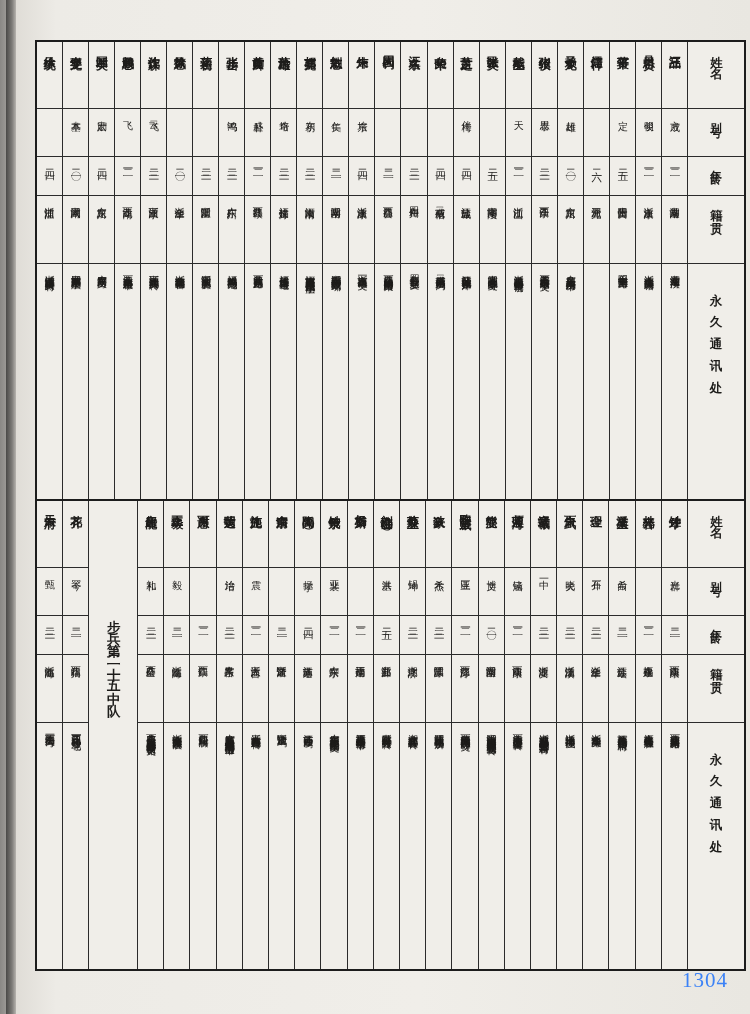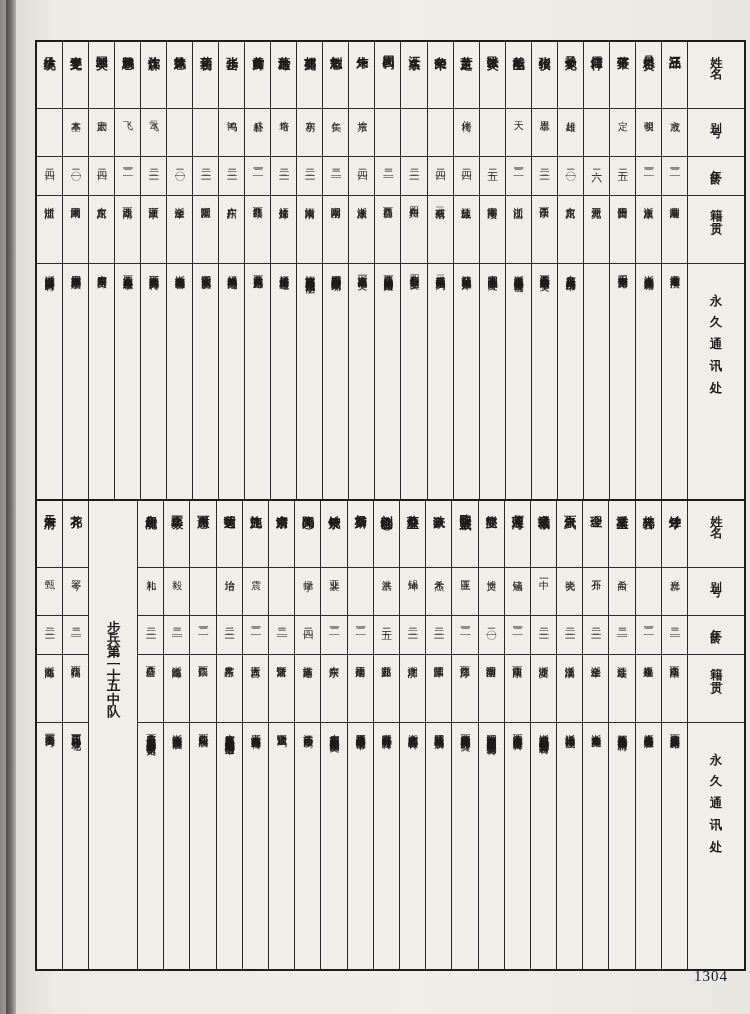--- a/index.html
+++ b/index.html
@@ -51,21 +51,21 @@
   .hdr .vtext{font-weight:bold;}
   .hdr-name   {letter-spacing:11px;font-size:12.5px;}
   .hdr-alias  {letter-spacing:5px;font-size:11.5px;}
   .hdr-age    {letter-spacing:3px;font-size:11.5px;}
   .hdr-native {letter-spacing:13px;font-size:12.5px;}
   .hdr-address{letter-spacing:22px;font-size:12.5px;padding-top:16px;}
   .unit-cell{flex:1 1 auto;border-bottom:none;padding-top:108px;}
   .unit-text{font-size:13.5px;font-weight:bold;letter-spacing:12px;}
   .page-number{
     position:absolute;right:22px;top:968px;
-    font-size:15px;color:#0f172a;letter-spacing:1px;
+    font-size:21px;color:#3b82f6;letter-spacing:1px;
   }
 </style>
 </head>
 <body>
 
 <div class="paper"></div>
 <div class="gutter"></div>
 
 <div class="table-wrap">
 

